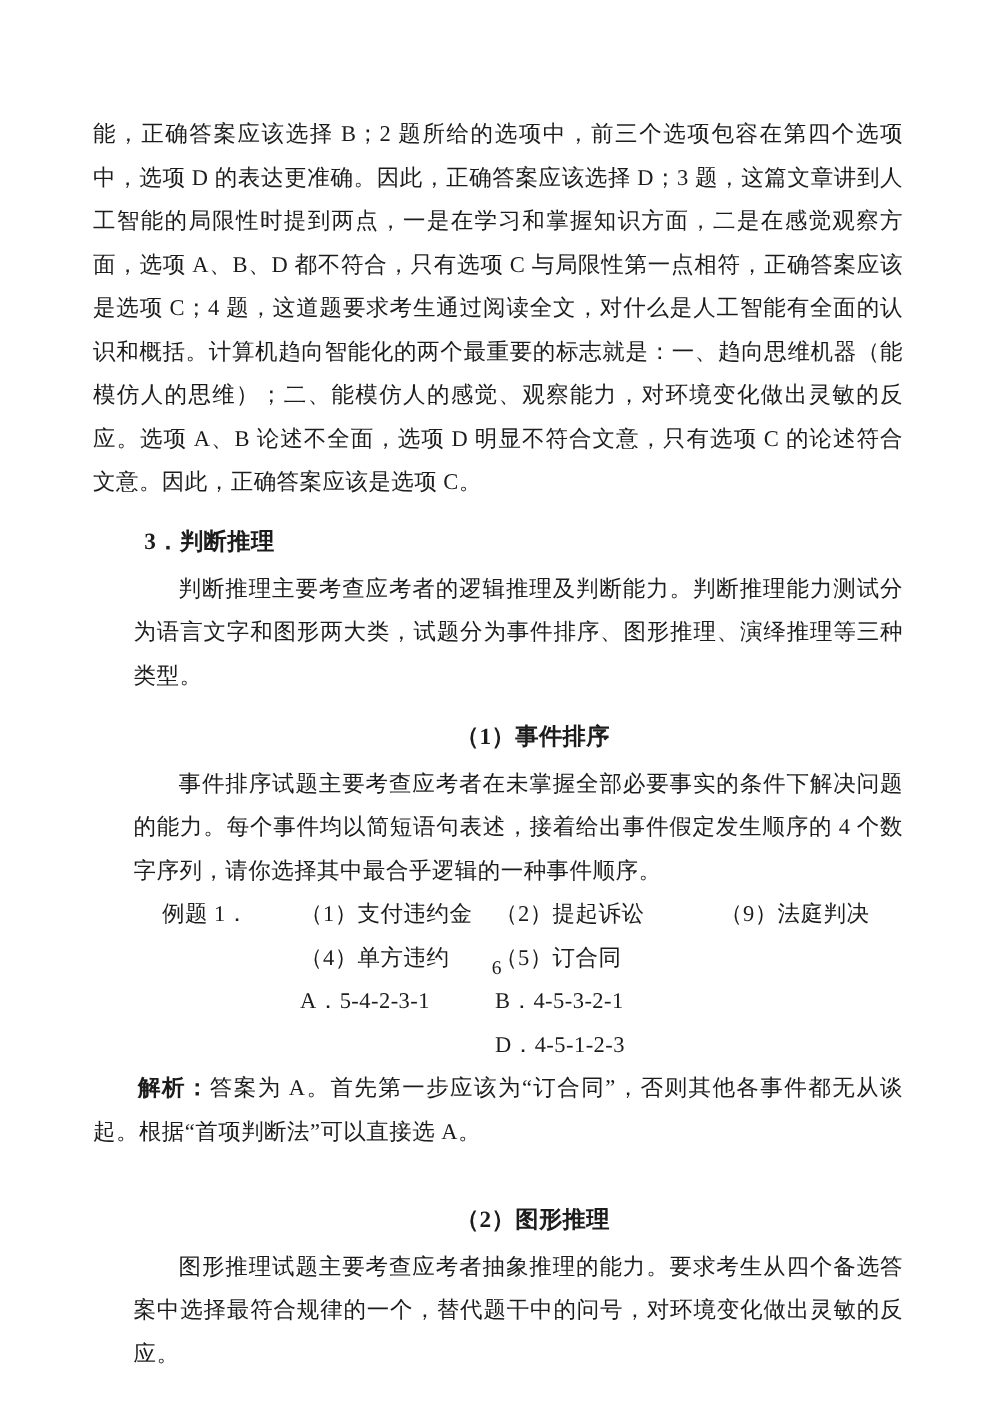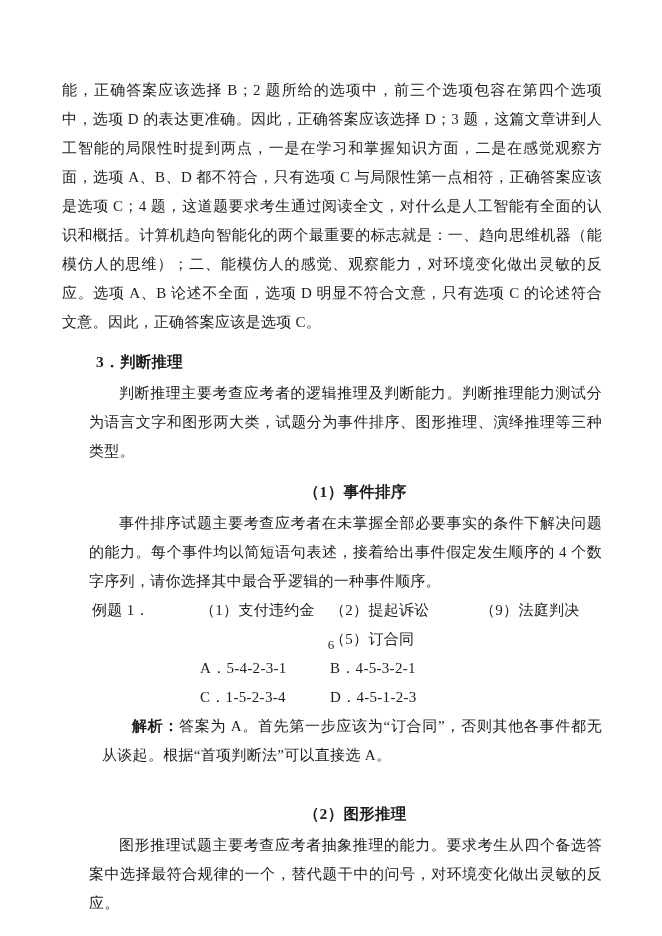--- a/index.html
+++ b/index.html
@@ -43,25 +43,25 @@
     font-weight: bold;
     text-align: center;
     text-indent: 3em;
     margin-top: 11px;
     margin-bottom: 3px;
   }
   h3.sub-heading.spaced { margin-top: 29px; }
   .example-block { margin-top: 0; }
   .ex-line { position: relative; height: 29px; text-align: left; }
   .ex-line span { position: absolute; top: 0; white-space: nowrap; }
-  .pos-label { left: 30px; }
+  .pos-label { left: 46px; }
   .pos-c1 { left: 100px; margin-left: 38px; }
   .pos-c2 { left: 268px; }
   .pos-c3 { left: 418px; }
-  .analysis-para { text-indent: 2em; margin-left: 40px; }
+  .analysis-para { text-indent: 2em; }
   .analysis-label { font-weight: bold; }
   .page-number {
     position: absolute;
     left: 0;
     width: 100%;
     bottom: 50px;
     text-align: center;
     font-size: 13px;
     color: #1c1c1c;
   }
@@ -83,28 +83,28 @@
     <p class="body-para">事件排序试题主要考查应考者在未掌握全部必要事实的条件下解决问题的能力。每个事件均以简短语句表述，接着给出事件假定发生顺序的 4 个数字序列，请你选择其中最合乎逻辑的一种事件顺序。</p>
 
     <div class="example-block">
       <div class="ex-line">
         <span class="pos-label">例题 1．</span>
         <span class="pos-c1">（1）支付违约金</span>
         <span class="pos-c2">（2）提起诉讼</span>
         <span class="pos-c3">（9）法庭判决</span>
       </div>
       <div class="ex-line">
+        <span class="pos-c1">（4）单方违约</span>
         <span class="pos-c2">（5）订合同</span>
       </div>
       <div class="ex-line">
         <span class="pos-c1">A．5-4-2-3-1</span>
         <span class="pos-c2">B．4-5-3-2-1</span>
       </div>
       <div class="ex-line">
-        <span class="pos-c1">C．1-5-2-3-4</span>
         <span class="pos-c2">D．4-5-1-2-3</span>
       </div>
     </div>
 
     <p class="analysis-para"><span class="analysis-label">解析：</span><span>答案为 A。首先第一步应该为“订合同”，否则其他各事件都无从谈起。根据“首项判断法”可以直接选 A。</span></p>
 
     <h3 class="sub-heading spaced">（2）图形推理</h3>
 
     <p class="body-para">图形推理试题主要考查应考者抽象推理的能力。要求考生从四个备选答案中选择最符合规律的一个，替代题干中的问号，对环境变化做出灵敏的反应。</p>
 

